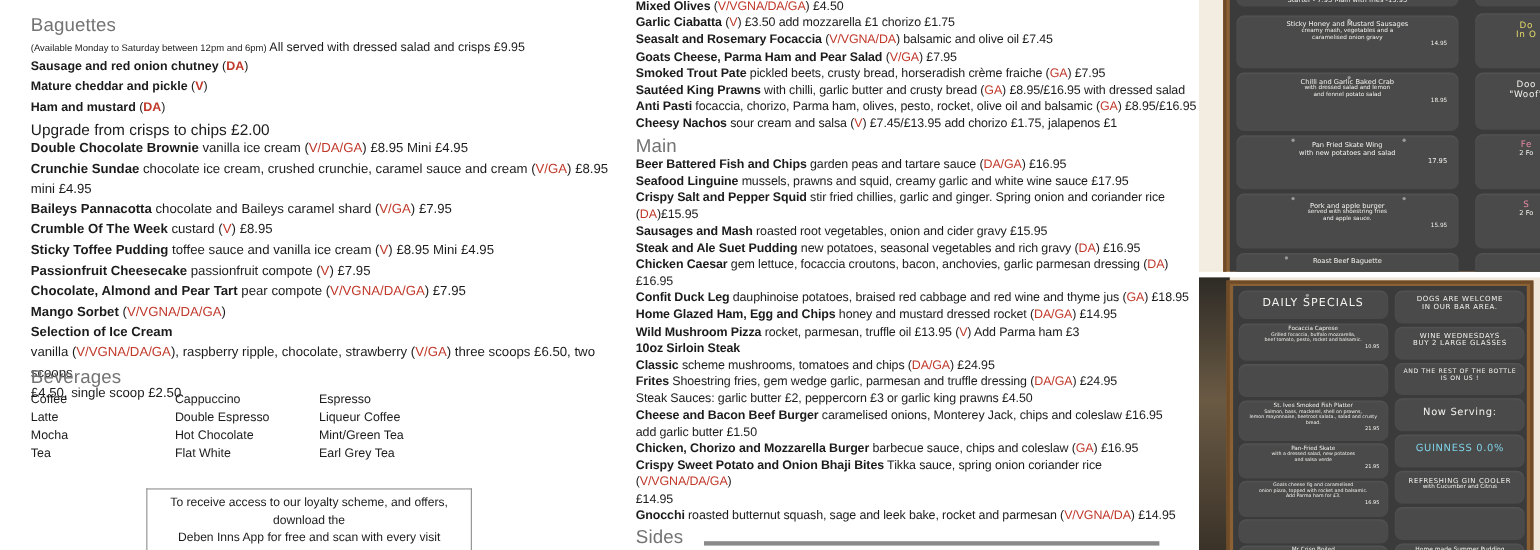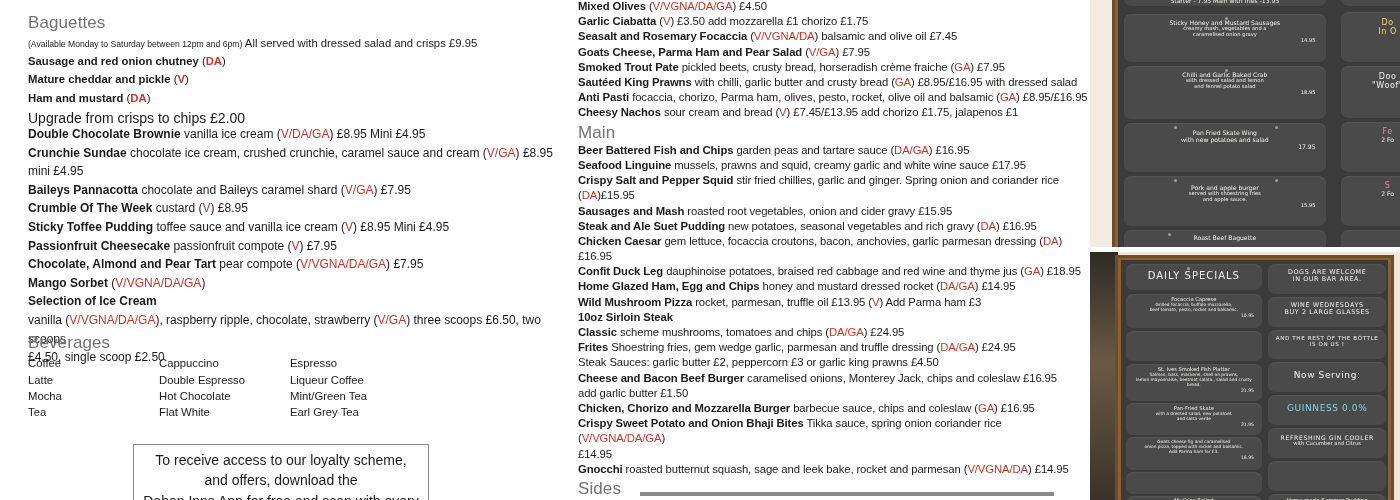--- a/index.html
+++ b/index.html
@@ -44,21 +44,21 @@
   .bev-title { margin-bottom:2px; }
   .bev-grid { display:grid; grid-template-columns:131px 131px auto; }
   .bev-grid div { font-size:11.3px; line-height:1.45; }
 
   .infobox {
     position:absolute; left:133px; top:444px; width:296px; height:56px;
     border:1px solid #8d8d8d; border-bottom:none;
     background:#fff; overflow:hidden;
     text-align:center; padding:5px 8px 0;
   }
-  .infobox p { margin:0; font-size:14px; line-height:1.45; }
+  .infobox p { margin:0; font-size:11px; line-height:1.45; }
   .infobox .gap { height:9px; }
 
   
   .mid-inner { position:absolute; top:7px; left:578px; width:512px; }
   .mid-line { font-size:11.3px; line-height:1.345; margin:0; letter-spacing:-.1px; }
   .mid-head { margin:1px 0 0; }
   .sides-grid { display:grid; grid-template-columns:131px 172px 113px auto; }
   .sides-grid div { font-size:11.3px; line-height:1.42; }
   .mid-rule {
     position:absolute; left:640px; top:492px; width:414px; height:4px;
@@ -172,21 +172,21 @@
   <div class="col-mid"></div>
   <div class="mid-inner">
 
     <div class="mid-line" style="margin-top:-8px;"><b>Mixed Olives</b><span> (</span><span class="al-n">V/VGNA/DA/GA</span><span>) £4.50</span></div>
     <div class="mid-line"><b>Garlic Ciabatta</b><span> (</span><span class="al-n">V</span><span>) £3.50 add mozzarella £1 chorizo £1.75</span></div>
     <div class="mid-line"><b>Seasalt and Rosemary Focaccia</b><span> (</span><span class="al-n">V/VGNA/DA</span><span>) balsamic and olive oil £7.45</span></div>
     <div class="mid-line"><b>Goats Cheese, Parma Ham and Pear Salad</b><span> (</span><span class="al-n">V/GA</span><span>) £7.95</span></div>
     <div class="mid-line"><b>Smoked Trout Pate</b><span> pickled beets, crusty bread, horseradish crème fraiche (</span><span class="al-n">GA</span><span>) £7.95</span></div>
     <div class="mid-line"><b>Sautéed King Prawns</b><span> with chilli, garlic butter and crusty bread (</span><span class="al-n">GA</span><span>) £8.95/£16.95 with dressed salad</span></div>
     <div class="mid-line"><b>Anti Pasti</b><span> focaccia, chorizo, Parma ham, olives, pesto, rocket, olive oil and balsamic (</span><span class="al-n">GA</span><span>) £8.95/£16.95</span></div>
-    <div class="mid-line"><b>Cheesy Nachos</b><span> sour cream and bread (</span><span class="al-n">V</span><span>) £7.45/£13.95 add chorizo £1.75, jalapenos £1</span></div>
+    <div class="mid-line"><b>Cheesy Nachos</b><span> sour cream and salsa (</span><span class="al-n">V</span><span>) £7.45/£13.95 add chorizo £1.75, jalapenos £1</span></div>
 
     <div class="sec-head mid-head">Main</div>
 
     <div class="mid-line"><b>Beer Battered Fish and Chips</b><span> garden peas and tartare sauce (</span><span class="al-n">DA/GA</span><span>) £16.95</span></div>
     <div class="mid-line"><b>Seafood Linguine</b><span> mussels, prawns and squid, creamy garlic and white wine sauce £17.95</span></div>
     <div class="mid-line"><b>Crispy Salt and Pepper Squid</b><span> stir fried chillies, garlic and ginger. Spring onion and coriander rice</span></div>
     <div class="mid-line"><span>(</span><span class="al-n">DA</span><span>)£15.95</span></div>
     <div class="mid-line"><b>Sausages and Mash</b><span> roasted root vegetables, onion and cider gravy £15.95</span></div>
     <div class="mid-line"><b>Steak and Ale Suet Pudding</b><span> new potatoes, seasonal vegetables and rich gravy (</span><span class="al-n">DA</span><span>) £16.95</span></div>
     <div class="mid-line"><b>Chicken Caesar</b><span> gem lettuce, focaccia croutons, bacon, anchovies, garlic parmesan dressing (</span><span class="al-n">DA</span><span>) £16.95</span></div>

